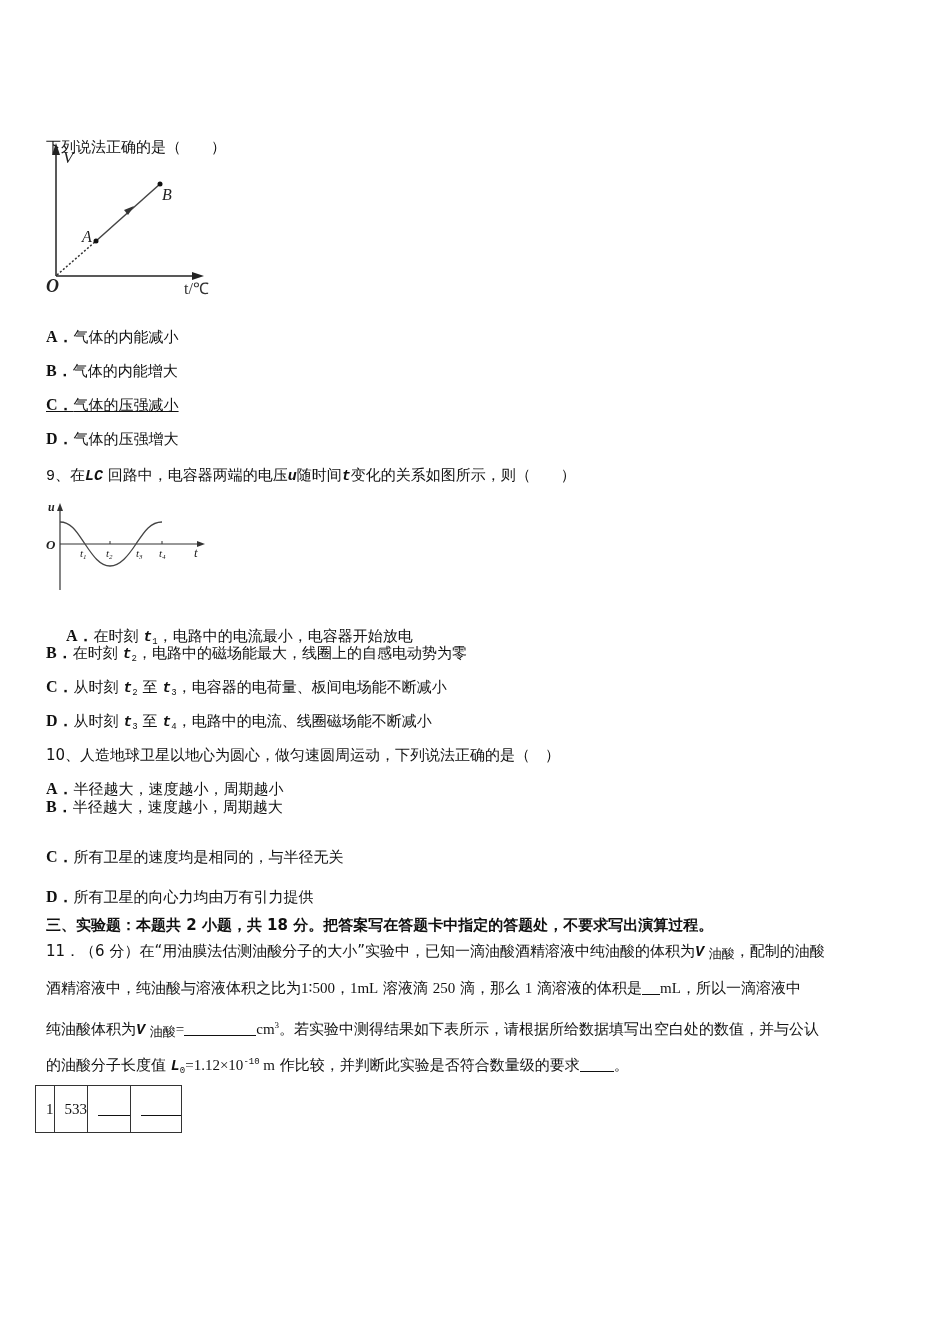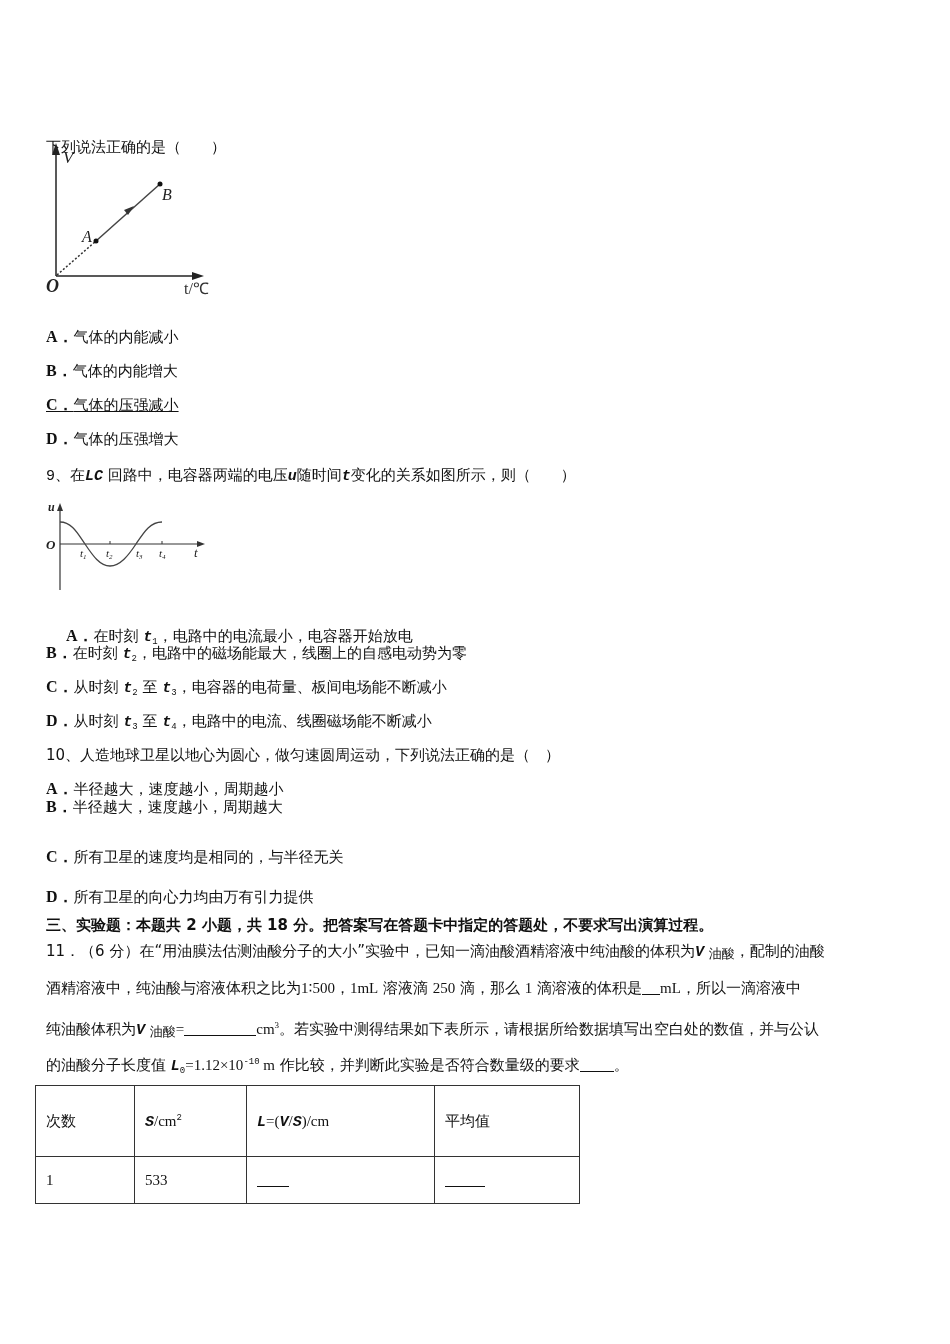--- a/index.html
+++ b/index.html
@@ -115,26 +115,20 @@
 </div>
 <div class="line" style="top:1015px;">
   <span>纯油酸体积为</span><span class="bi">V</span>&nbsp;<span class="subcn">油酸</span><span class="b">=</span><span class="blank" style="width:72px;"></span><span class="b">cm</span><span class="sup b">3</span><span>。若实验中测得结果如下表所示，请根据所给数据填写出空白处的数值，并与公认</span>
 </div>
 <div class="line" style="top:1052px;">
   <span>的油酸分子长度值</span>&nbsp;<span class="bi">L</span><span class="sub serif">0</span><span class="b">=1.12×10</span><span class="sup serif">-10</span><span class="b"> m</span><span> 作比较，并判断此实验是否符合数量级的要求</span><span class="blank" style="width:34px;"></span><span>。</span>
 </div>
 
 <table class="data">
   <tbody>
-      <tr class="r1">
-    <td style="width:88px;">次数</td>
-    <td style="width:101px;"><span class="bi">S</span><span class="b">/cm</span><span class="sup serif">2</span></td>
-    <td style="width:177px;"><span class="bi">L</span><span class="b">=(</span><span class="bi">V</span><span class="b">/</span><span class="bi">S</span><span class="b">)/cm</span></td>
-    <td style="width:134px;">平均值</td>
-  </tr>
   <tr class="r2">
     <td class="b">1</td>
     <td class="b">533</td>
     <td><span class="blank" style="width:32px;height:10px;"></span></td>
     <td><span class="blank" style="width:40px;height:10px;"></span></td>
   </tr>
 </tbody>
   </table>
 
 </body></html>

